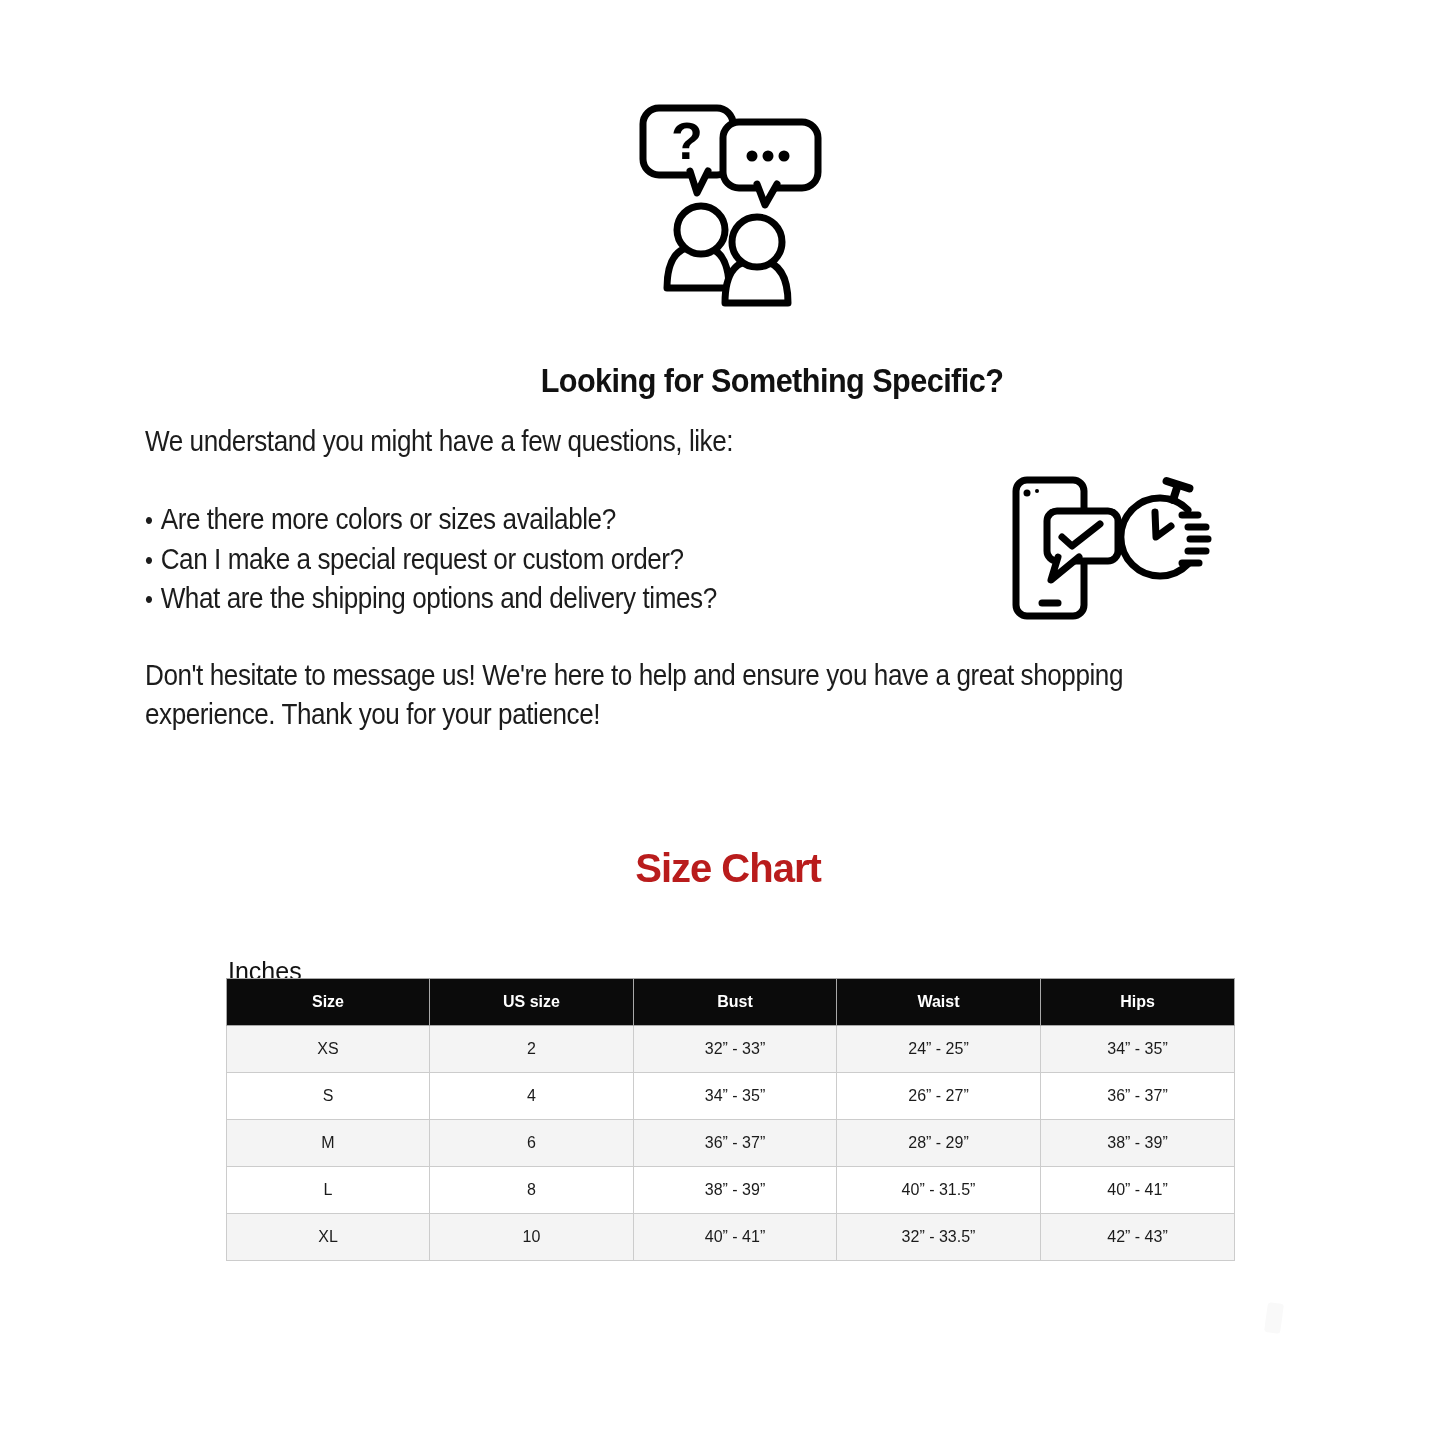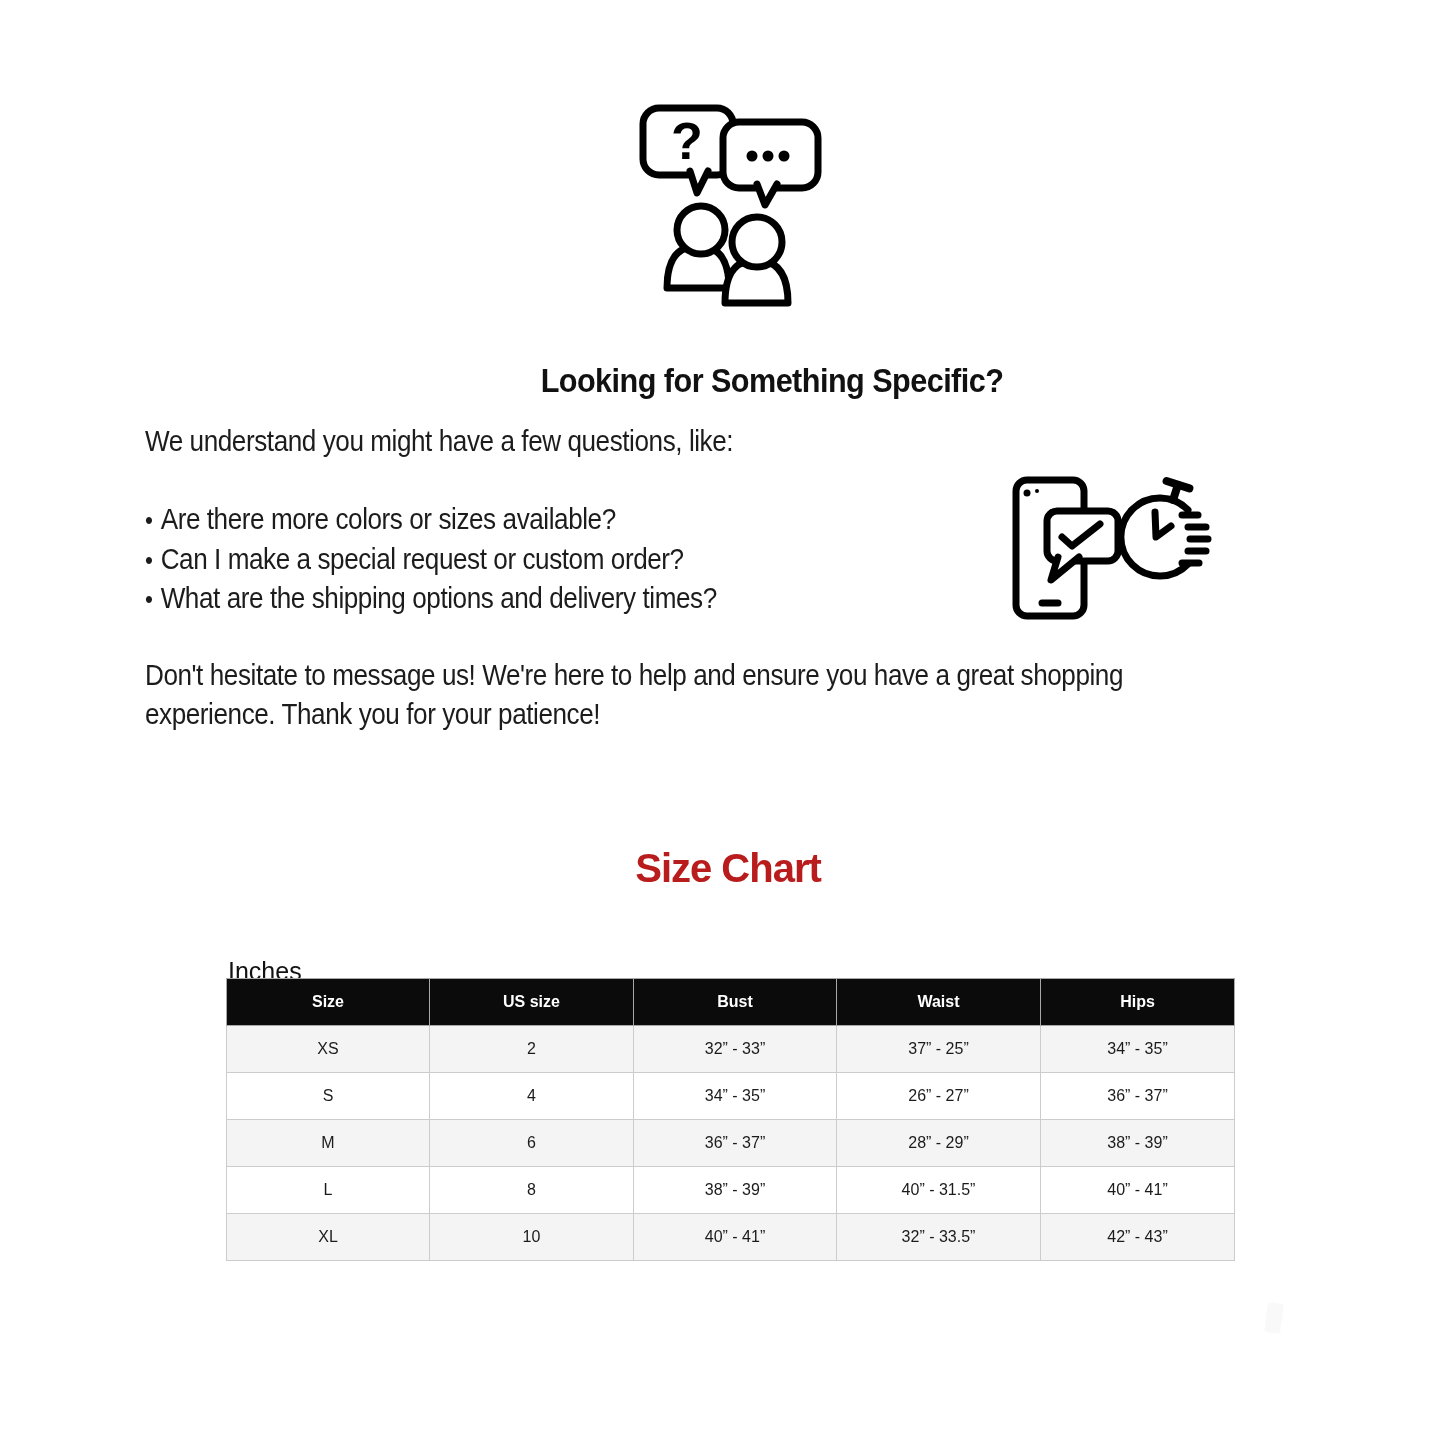--- a/index.html
+++ b/index.html
@@ -150,21 +150,21 @@
         <th>Bust</th>
         <th>Waist</th>
         <th>Hips</th>
       </tr>
     </thead>
     <tbody>
       <tr class="alt">
         <td>XS</td>
         <td>2</td>
         <td>32” - 33”</td>
-        <td>37” - 25”</td>
+        <td>24” - 25”</td>
         <td>34” - 35”</td>
       </tr>
       <tr>
         <td>S</td>
         <td>4</td>
         <td>34” - 35”</td>
         <td>26” - 27”</td>
         <td>36” - 37”</td>
       </tr>
       <tr class="alt">

